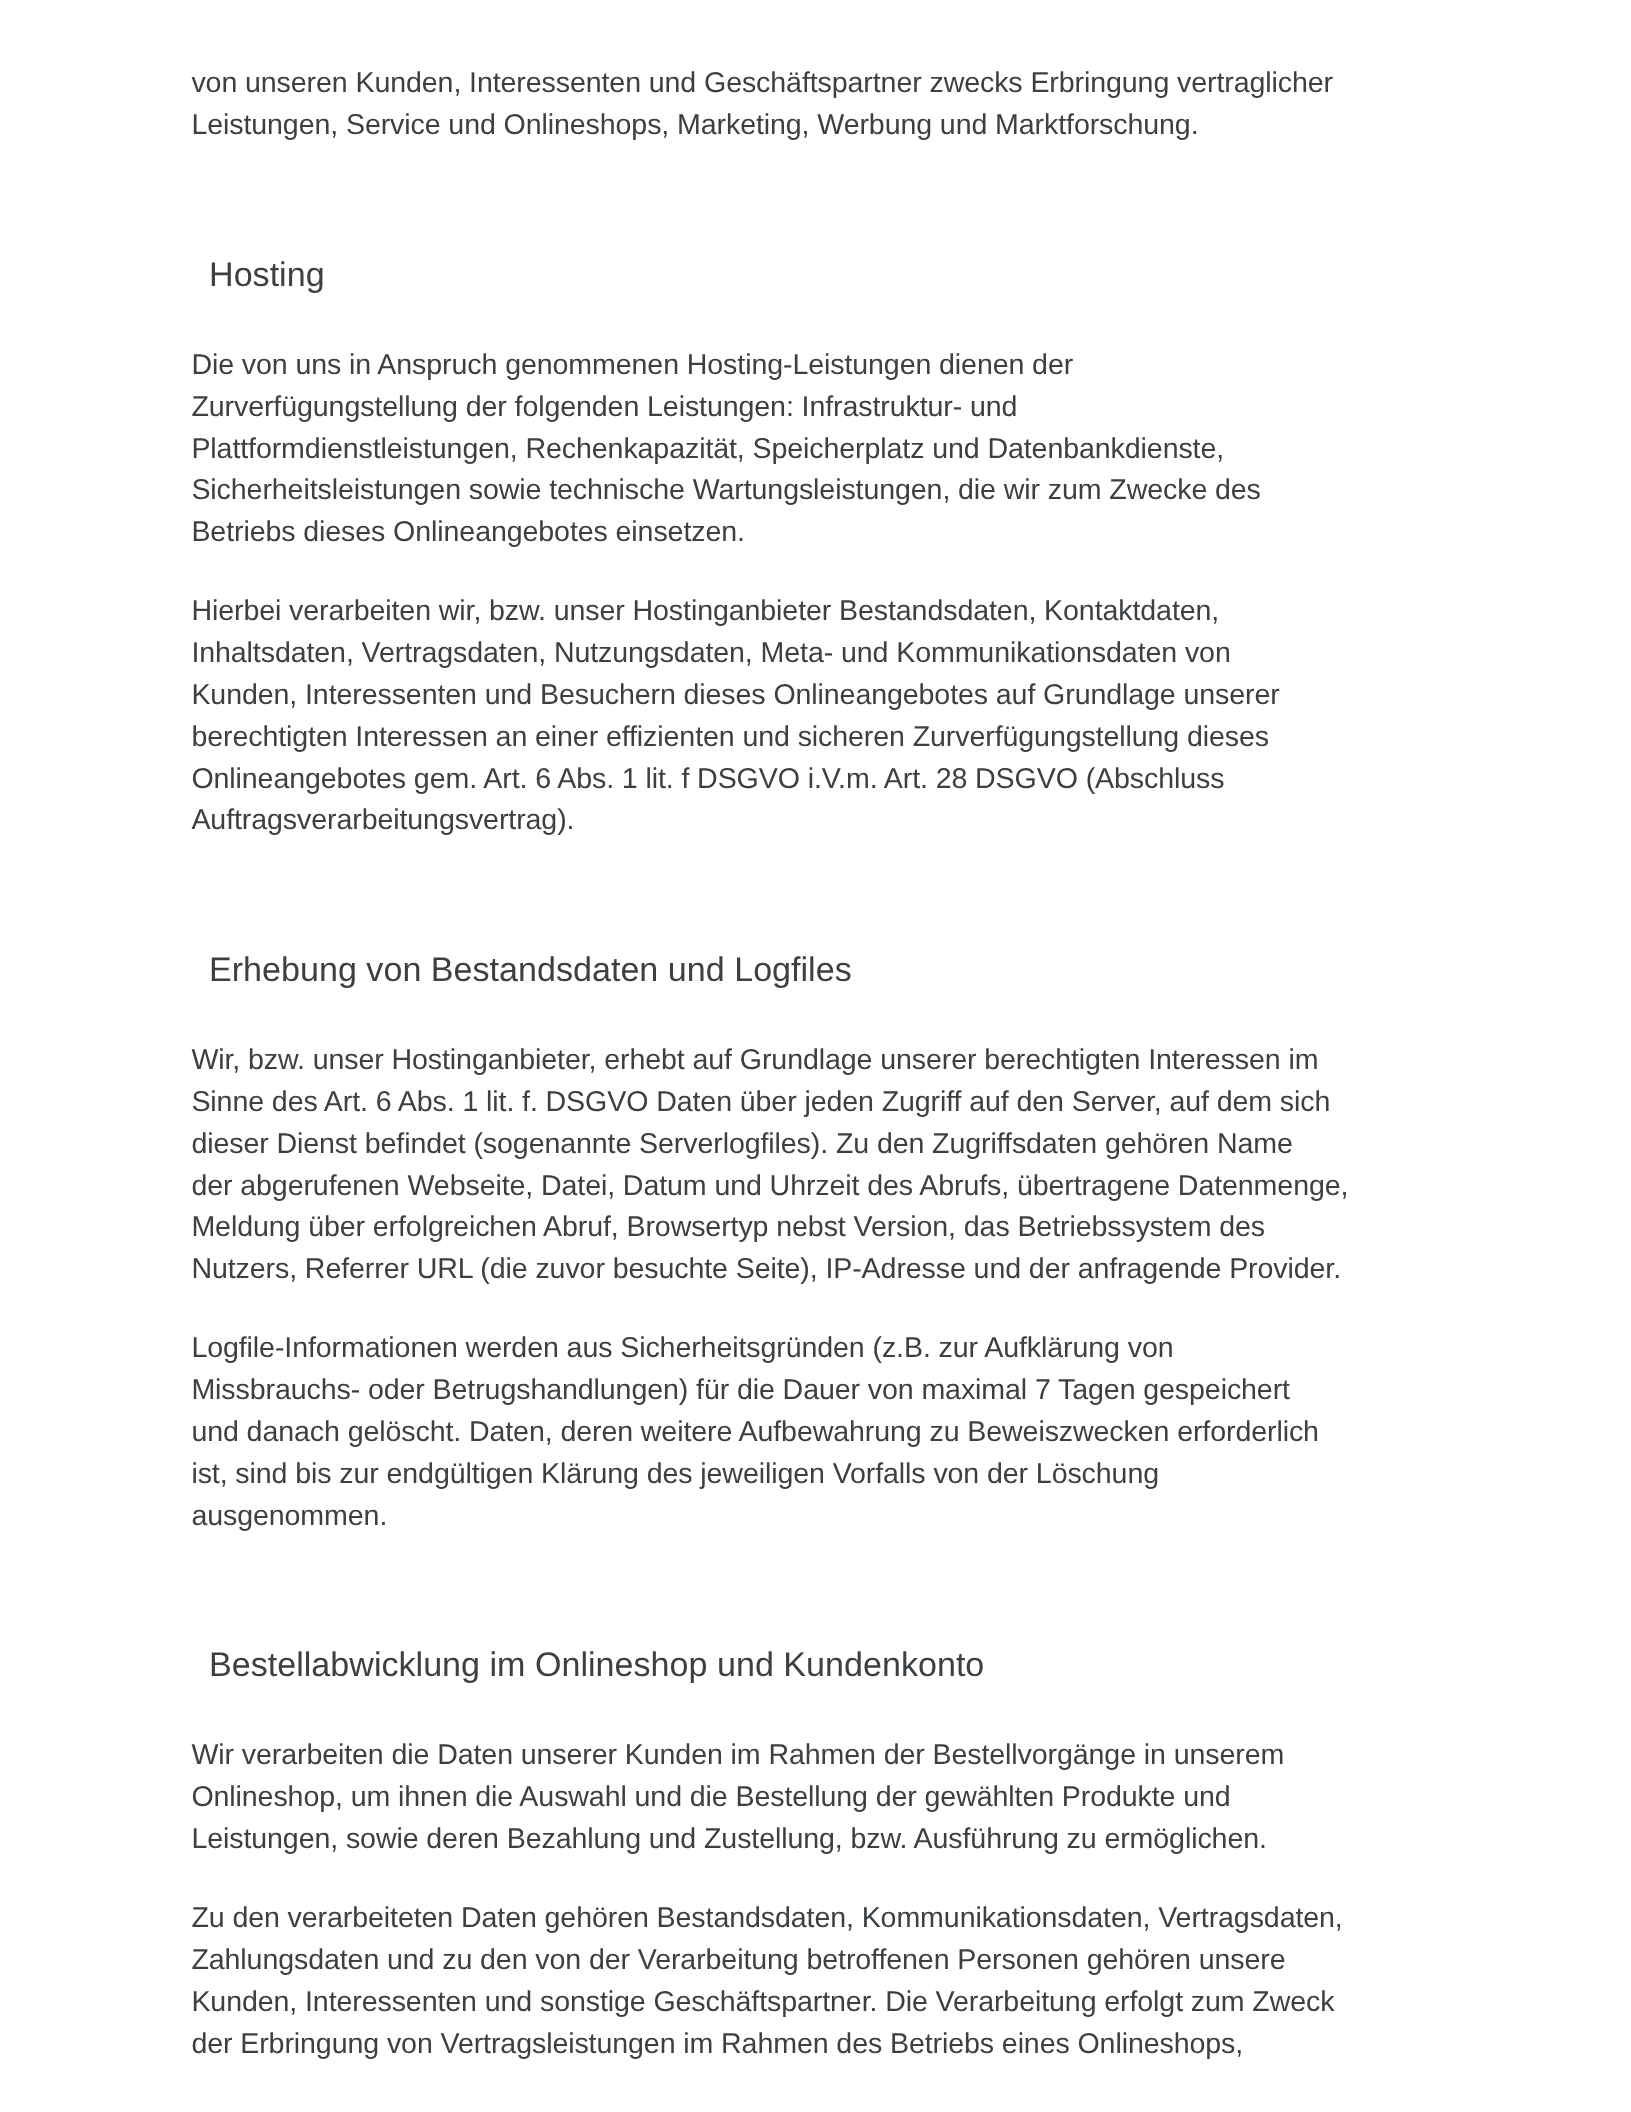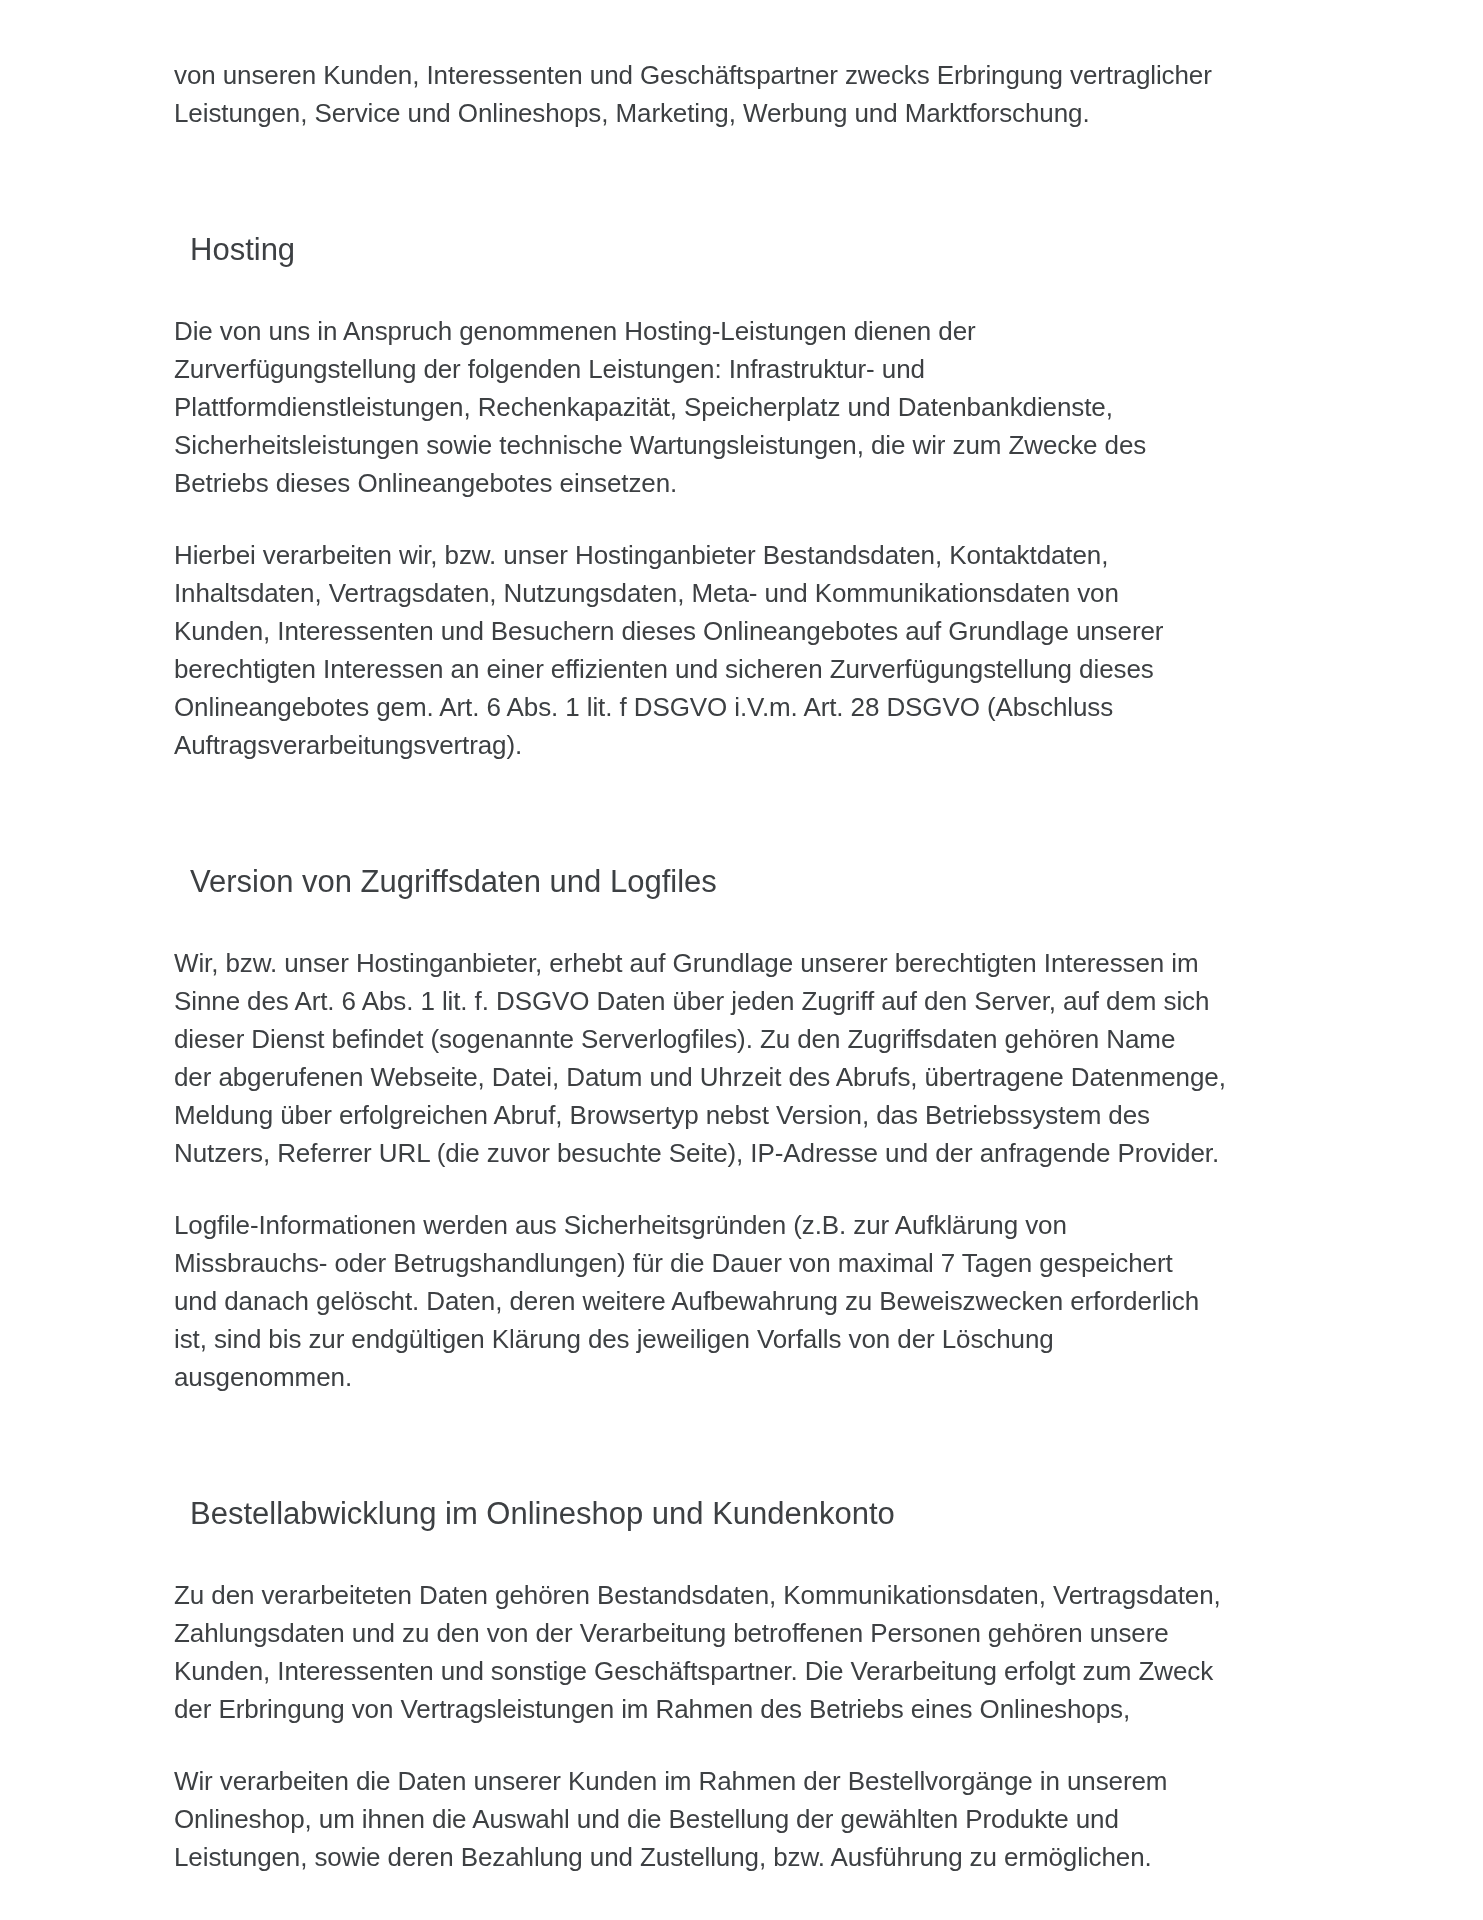--- a/index.html
+++ b/index.html
@@ -53,38 +53,38 @@
 Betriebs dieses Onlineangebotes einsetzen.</p>
     <p class="body-text">Hierbei verarbeiten wir, bzw. unser Hostinganbieter Bestandsdaten, Kontaktdaten,
 Inhaltsdaten, Vertragsdaten, Nutzungsdaten, Meta- und Kommunikationsdaten von
 Kunden, Interessenten und Besuchern dieses Onlineangebotes auf Grundlage unserer
 berechtigten Interessen an einer effizienten und sicheren Zurverfügungstellung dieses
 Onlineangebotes gem. Art. 6 Abs. 1 lit. f DSGVO i.V.m. Art. 28 DSGVO (Abschluss
 Auftragsverarbeitungsvertrag).</p>
   </section>
 
   <section>
-    <h2 class="heading">Version von Zugriffsdaten und Logfiles</h2>
+    <h2 class="heading">Erhebung von Bestandsdaten und Logfiles</h2>
     <p class="body-text">Wir, bzw. unser Hostinganbieter, erhebt auf Grundlage unserer berechtigten Interessen im
 Sinne des Art. 6 Abs. 1 lit. f. DSGVO Daten über jeden Zugriff auf den Server, auf dem sich
 dieser Dienst befindet (sogenannte Serverlogfiles). Zu den Zugriffsdaten gehören Name
 der abgerufenen Webseite, Datei, Datum und Uhrzeit des Abrufs, übertragene Datenmenge,
 Meldung über erfolgreichen Abruf, Browsertyp nebst Version, das Betriebssystem des
 Nutzers, Referrer URL (die zuvor besuchte Seite), IP-Adresse und der anfragende Provider.</p>
     <p class="body-text">Logfile-Informationen werden aus Sicherheitsgründen (z.B. zur Aufklärung von
 Missbrauchs- oder Betrugshandlungen) für die Dauer von maximal 7 Tagen gespeichert
 und danach gelöscht. Daten, deren weitere Aufbewahrung zu Beweiszwecken erforderlich
 ist, sind bis zur endgültigen Klärung des jeweiligen Vorfalls von der Löschung
 ausgenommen.</p>
   </section>
 
   <section>
     <h2 class="heading">Bestellabwicklung im Onlineshop und Kundenkonto</h2>
+    <p class="body-text">Wir verarbeiten die Daten unserer Kunden im Rahmen der Bestellvorgänge in unserem
+Onlineshop, um ihnen die Auswahl und die Bestellung der gewählten Produkte und
+Leistungen, sowie deren Bezahlung und Zustellung, bzw. Ausführung zu ermöglichen.</p>
     <p class="body-text">Zu den verarbeiteten Daten gehören Bestandsdaten, Kommunikationsdaten, Vertragsdaten,
 Zahlungsdaten und zu den von der Verarbeitung betroffenen Personen gehören unsere
 Kunden, Interessenten und sonstige Geschäftspartner. Die Verarbeitung erfolgt zum Zweck
 der Erbringung von Vertragsleistungen im Rahmen des Betriebs eines Onlineshops,</p>
-    <p class="body-text">Wir verarbeiten die Daten unserer Kunden im Rahmen der Bestellvorgänge in unserem
-Onlineshop, um ihnen die Auswahl und die Bestellung der gewählten Produkte und
-Leistungen, sowie deren Bezahlung und Zustellung, bzw. Ausführung zu ermöglichen.</p>
   </section>
 
 </main>
 
 </body></html>

